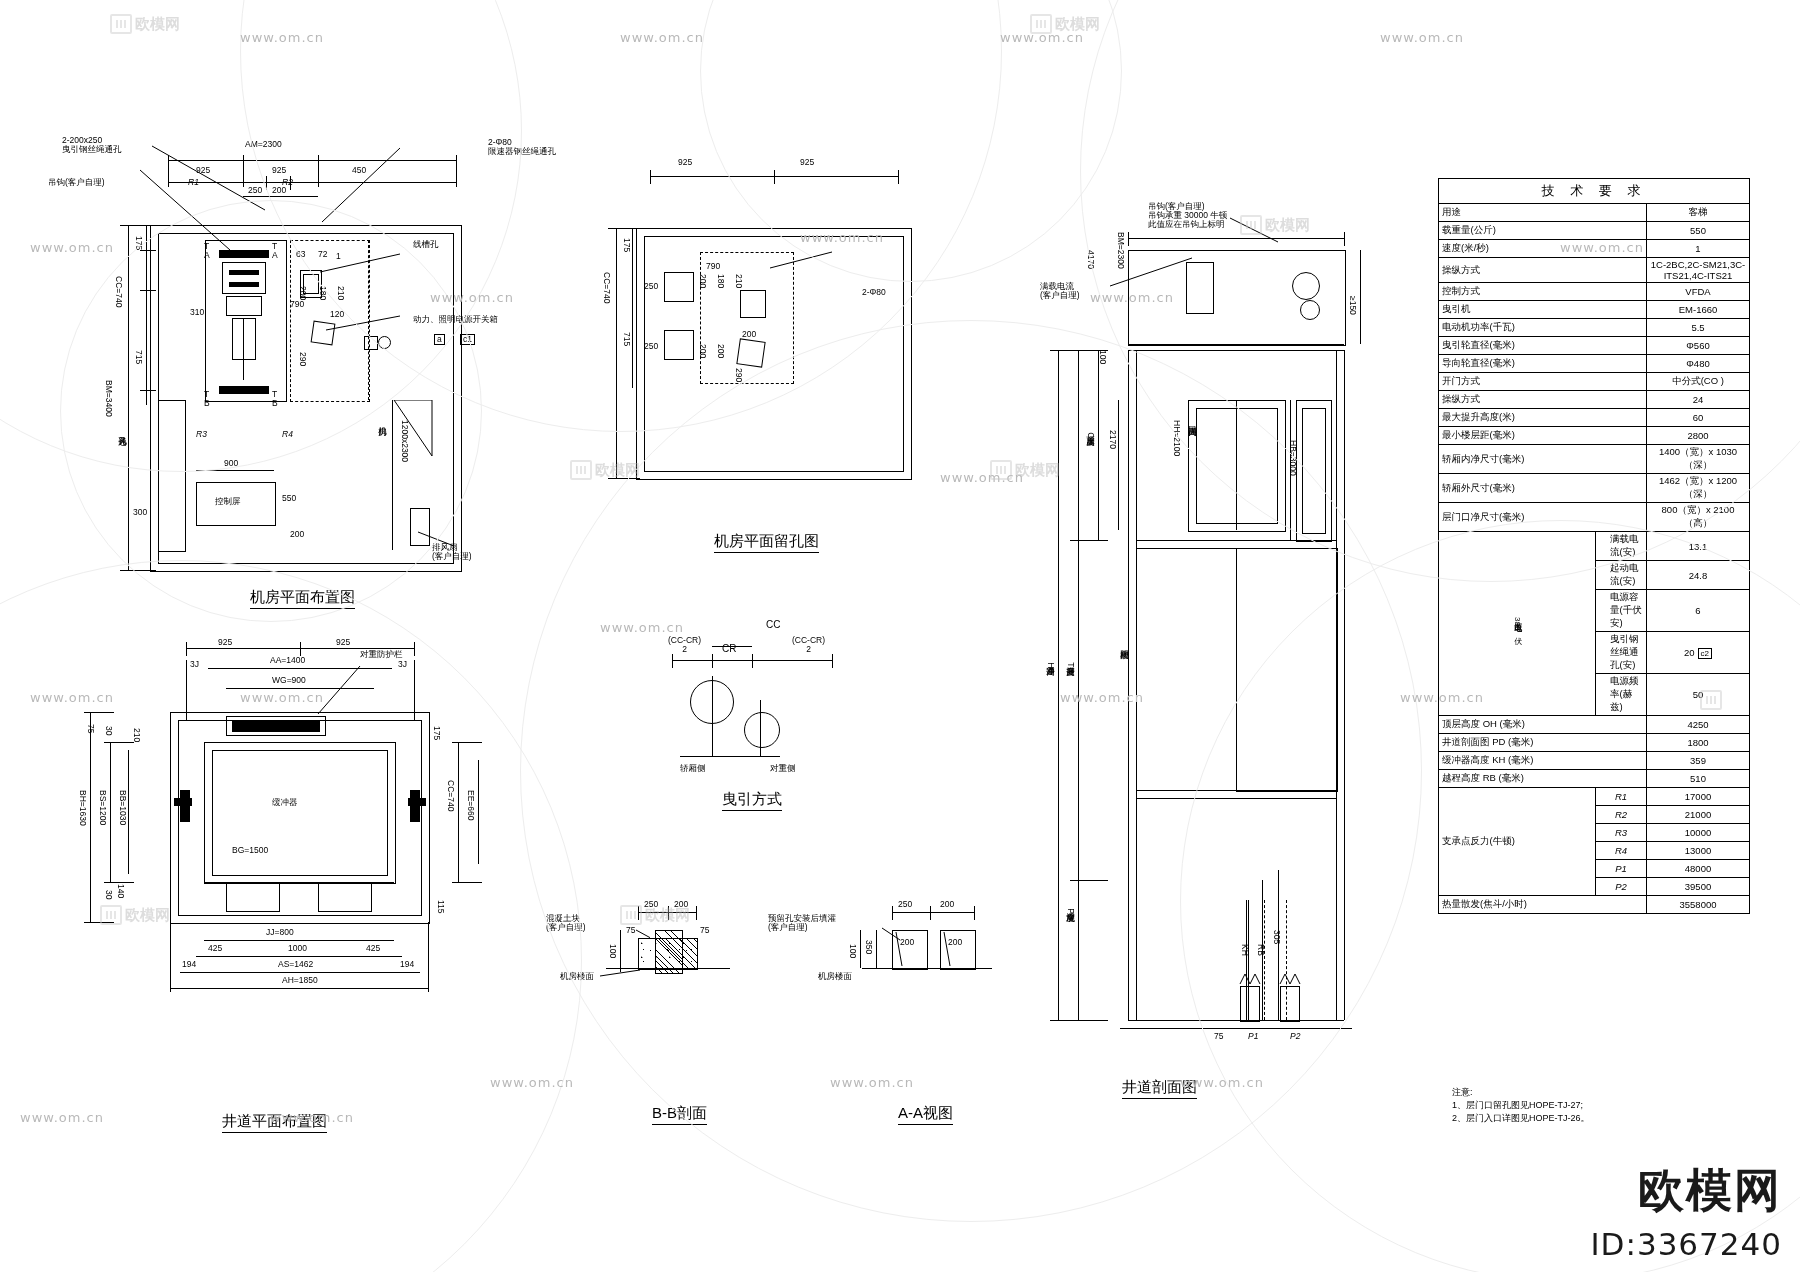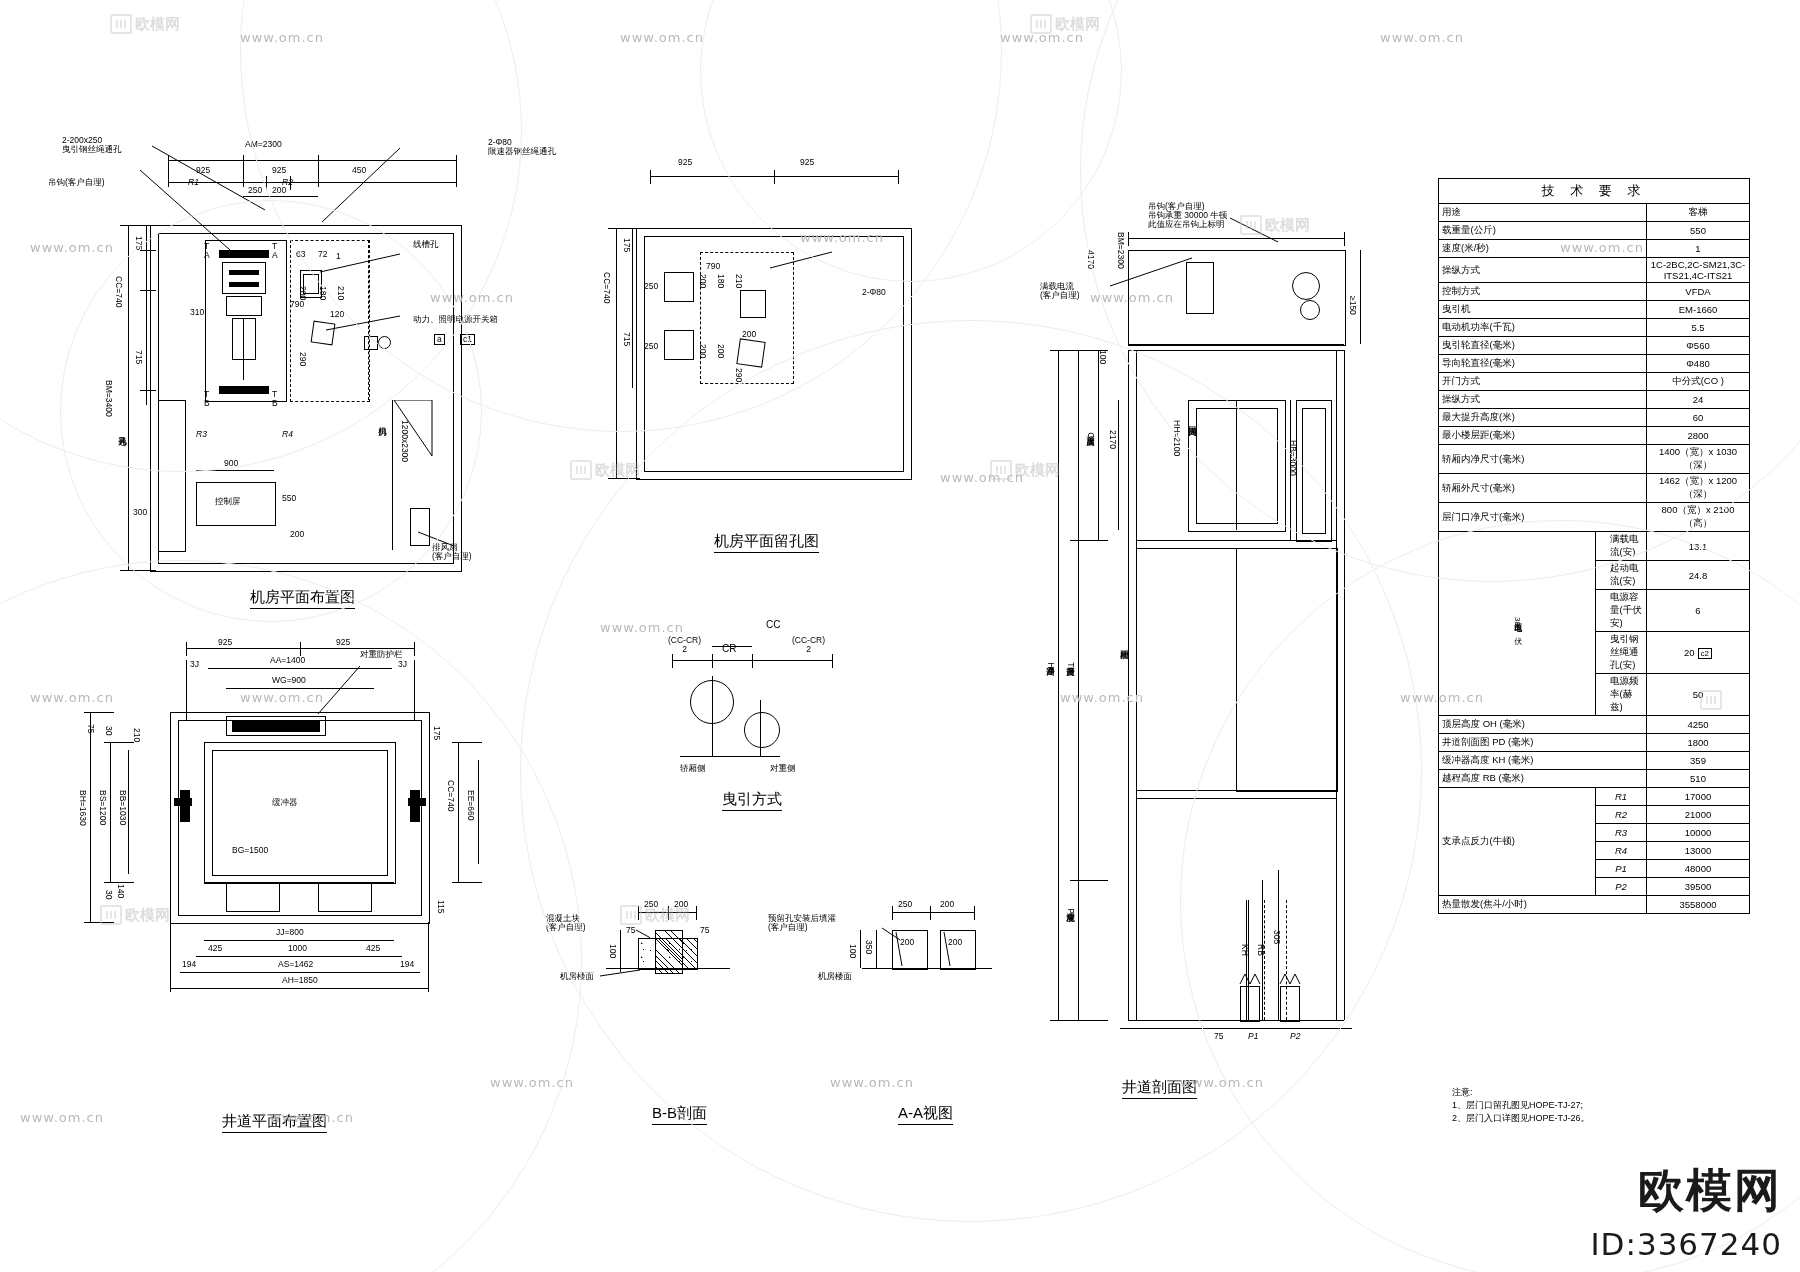--- a/index.html
+++ b/index.html
@@ -419,21 +419,21 @@
     <div class="lbl" style="left:190px;top:660px;">3J</div>
     <div class="lbl" style="left:398px;top:660px;">3J</div>
     <div class="lbl" style="left:360px;top:650px;">对重防护栏</div>
     <div class="lbl" style="left:272px;top:798px;">缓冲器</div>
     <div class="lbl v" style="left:78px;top:790px;">BH=1630</div>
     <div class="lbl v" style="left:98px;top:790px;">BS=1200</div>
     <div class="lbl v" style="left:118px;top:790px;">BB=1030</div>
     <div class="lbl v" style="left:446px;top:780px;">CC=740</div>
     <div class="lbl v" style="left:466px;top:790px;">EE=660</div>
     <div class="lbl" style="left:232px;top:846px;">BG=1500</div>
-    <div class="lbl" style="left:276px;top:928px;">JJ=800</div>
+    <div class="lbl" style="left:266px;top:928px;">JJ=800</div>
     <div class="lbl" style="left:288px;top:944px;">1000</div>
     <div class="lbl" style="left:278px;top:960px;">AS=1462</div>
     <div class="lbl" style="left:282px;top:976px;">AH=1850</div>
     <div class="lbl" style="left:208px;top:944px;">425</div>
     <div class="lbl" style="left:366px;top:944px;">425</div>
     <div class="lbl" style="left:182px;top:960px;">194</div>
     <div class="lbl" style="left:400px;top:960px;">194</div>
     <div class="lbl v" style="left:436px;top:900px;">115</div>
     <div class="lbl v" style="left:86px;top:724px;">75</div>
     <div class="lbl v" style="left:104px;top:726px;">30</div>

